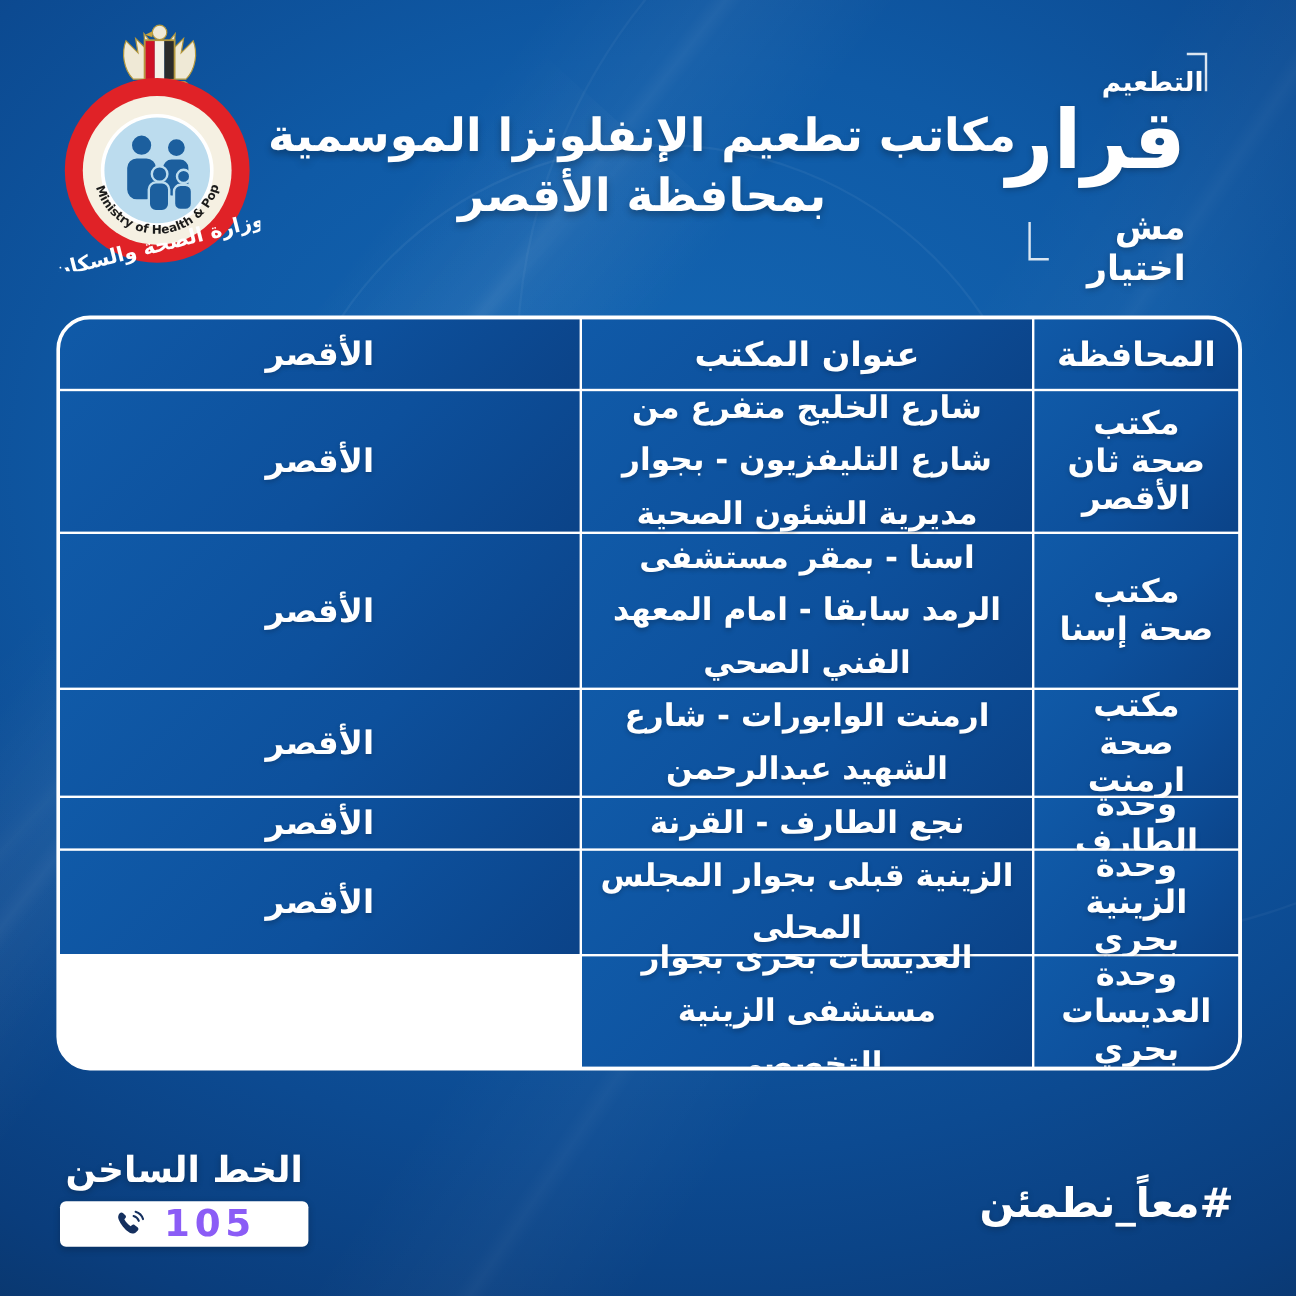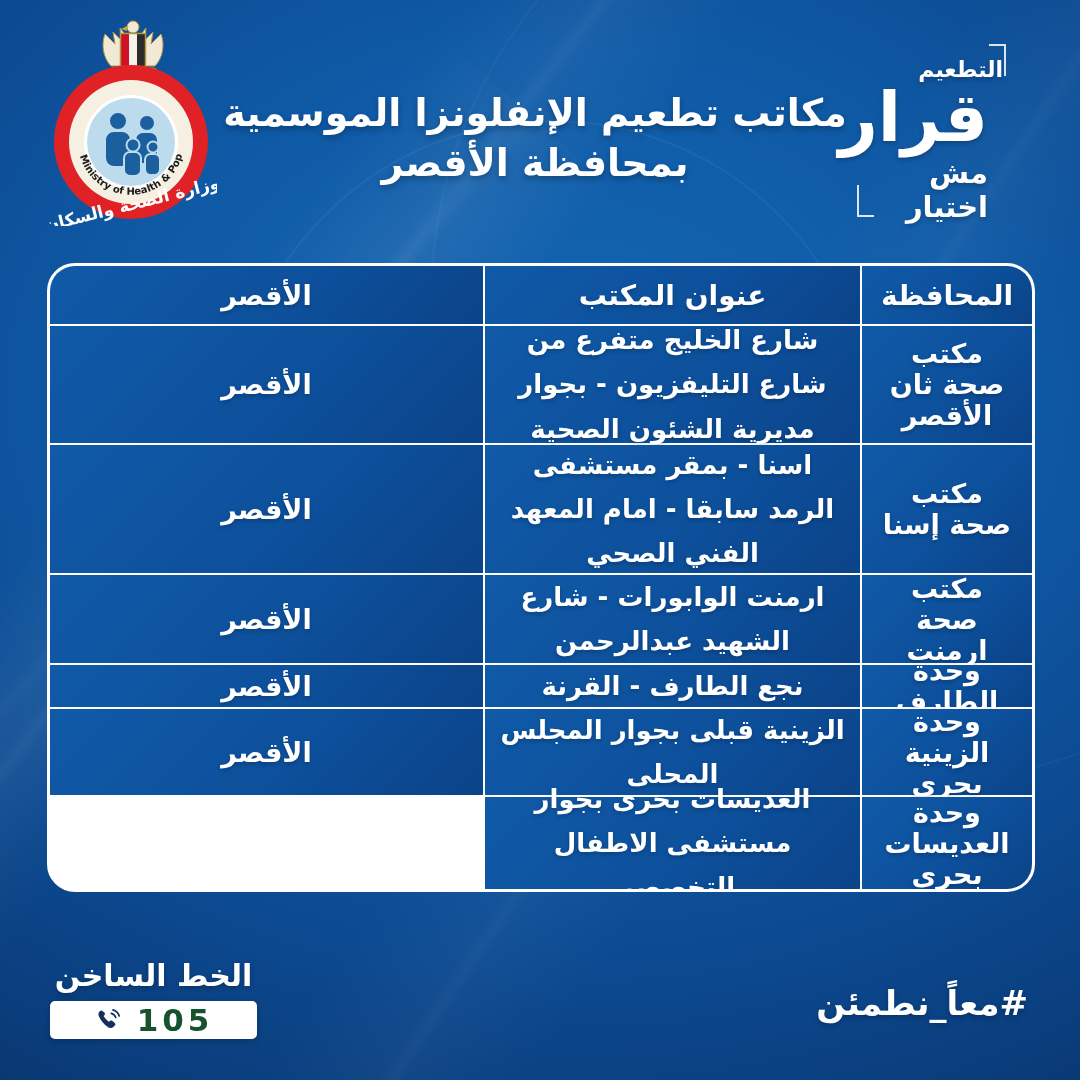--- a/index.html
+++ b/index.html
@@ -23,21 +23,21 @@
   .logo{position:absolute;left:45px;top:14px;}
   .title{
     position:absolute;left:215px;top:88px;width:640px;text-align:center;
     color:#fff;font-weight:bold;font-size:38px;line-height:1.32;
     text-shadow:0 3px 6px rgba(0,0,0,0.28);direction:rtl;
   }
   .brand{position:absolute;top:58px;right:77px;width:160px;text-align:right;color:#fff;direction:rtl;
     text-shadow:0 2px 5px rgba(0,0,0,0.25);}
   .brand .b1{font-size:22px;font-weight:bold;line-height:1.1;}
   .brand .b2{font-size:68px;font-weight:bold;line-height:1.0;padding-left:0;margin:2px 15px 0 0;}
-  .brand .b3{font-size:29px;font-weight:bold;margin:4px 15px 0 0;}
+  .brand .b3{font-size:29px;font-weight:bold;margin:20px 15px 0 0;}
   .brk{position:absolute;width:15px;height:30px;}
   .brk.tr{top:44px;right:74px;border-top:2px solid rgba(255,255,255,0.85);border-right:2px solid rgba(255,255,255,0.85);}
   .brk.bl{top:185px;right:206px;border-bottom:2px solid rgba(255,255,255,0.85);border-left:2px solid rgba(255,255,255,0.85);}
 
   
   .vax-table{
     position:absolute;left:47px;top:263px;width:988px;height:629px;
     box-sizing:border-box;border:3px solid #fff;border-radius:28px;overflow:hidden;
     background:#fff;direction:rtl;
     display:grid;grid-template-columns:170px 375px 1fr;
@@ -54,21 +54,21 @@
   .cell.addr{font-size:26px;line-height:1.7;}
 
   
   .hotline{position:absolute;left:50px;top:958px;width:207px;text-align:center;direction:rtl;}
   .hotline .hl-label{color:#fff;font-weight:bold;font-size:30px;text-shadow:0 2px 5px rgba(0,0,0,0.25);}
   .hotline .hl-box{
     margin-top:8px;background:#fff;border-radius:5px;height:38px;
     display:flex;align-items:center;justify-content:center;gap:16px;direction:ltr;
     box-shadow:0 2px 6px rgba(0,0,0,0.2);
   }
-  .hotline .hl-num{color:#14532d;font-weight:bold;font-size:31px;letter-spacing:4px;}
+  .hotline .hl-num{color:#8b5cf6;font-weight:bold;font-size:31px;letter-spacing:4px;}
   .hashtag{position:absolute;right:52px;top:983px;color:#fff;font-weight:bold;font-size:34px;
     direction:rtl;text-shadow:0 2px 5px rgba(0,0,0,0.25);}
 </style>
 </head>
 <body>
 
 <div class="poster">
 
   <div class="circ c1"></div>
   <div class="circ c2"></div>
@@ -148,21 +148,21 @@
     <div class="cell gov">الأقصر</div>
     <div class="cell name">وحدة الطارف</div>
     <div class="cell addr">نجع الطارف - القرنة</div>
 
     <div class="cell gov">الأقصر</div>
     <div class="cell name">وحدة الزينية بحري</div>
     <div class="cell addr">الزينية قبلى بجوار المجلس المحلى</div>
 
     <div class="cell gov">الأقصر</div>
     <div class="cell name">وحدة العديسات بحري</div>
-    <div class="cell addr">العديسات بحرى بجوار مستشفى الاطفال التخصصى</div>
+    <div class="cell addr">العديسات بحرى بجوار مستشفى الزينية التخصصى</div>
   </div>
 
   <div class="hotline">
     <div class="hl-label">الخط الساخن</div>
     <div class="hl-box">
       <svg width="27" height="27" viewBox="0 0 32 32">
         <path fill="#15305F" d="M7.1 4.6 C5.4 6.2 4.8 8.6 5.7 10.8 c1.9 4.8 5.6 10 11 13.3 2.1 1.3 4.8 0.9 6.5 -0.8 l1.5 -1.5 c0.8 -0.8 0.8 -2.1 0 -2.9 l-3.2 -2.5 c-0.7 -0.6 -1.8 -0.5 -2.5 0.1 l-1.3 1.1 c-2.7 -1.9 -5 -4.4 -6.3 -6.9 l1.1 -1.3 c0.6 -0.7 0.7 -1.8 0.1 -2.5 L10 4.6 c-0.8 -0.8 -2.1 -0.8 -2.9 0 z"></path>
         <path fill="none" stroke="#15305F" stroke-width="2" stroke-linecap="round" d="M20.5 7.5 q3.8 1 5.2 4.8"></path>
         <path fill="none" stroke="#15305F" stroke-width="2" stroke-linecap="round" d="M22.5 3.4 q5.6 1.6 7.4 7.2"></path>
       </svg>

